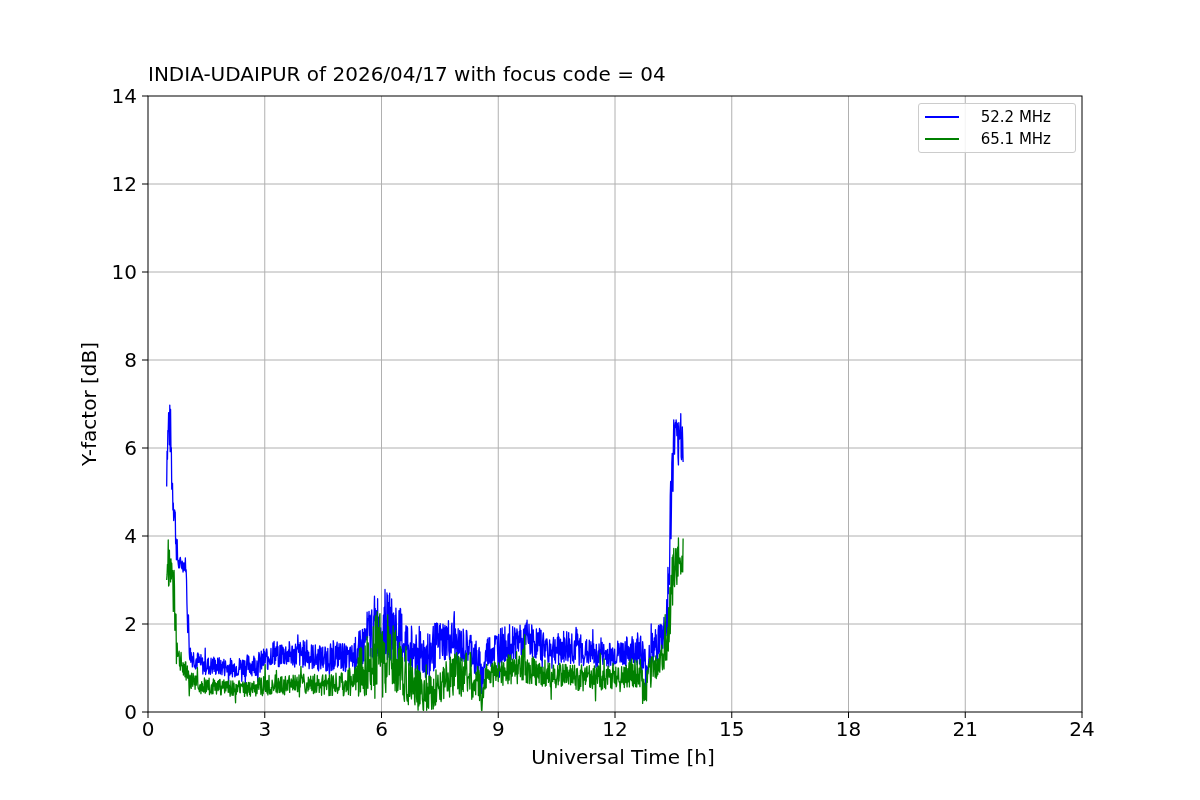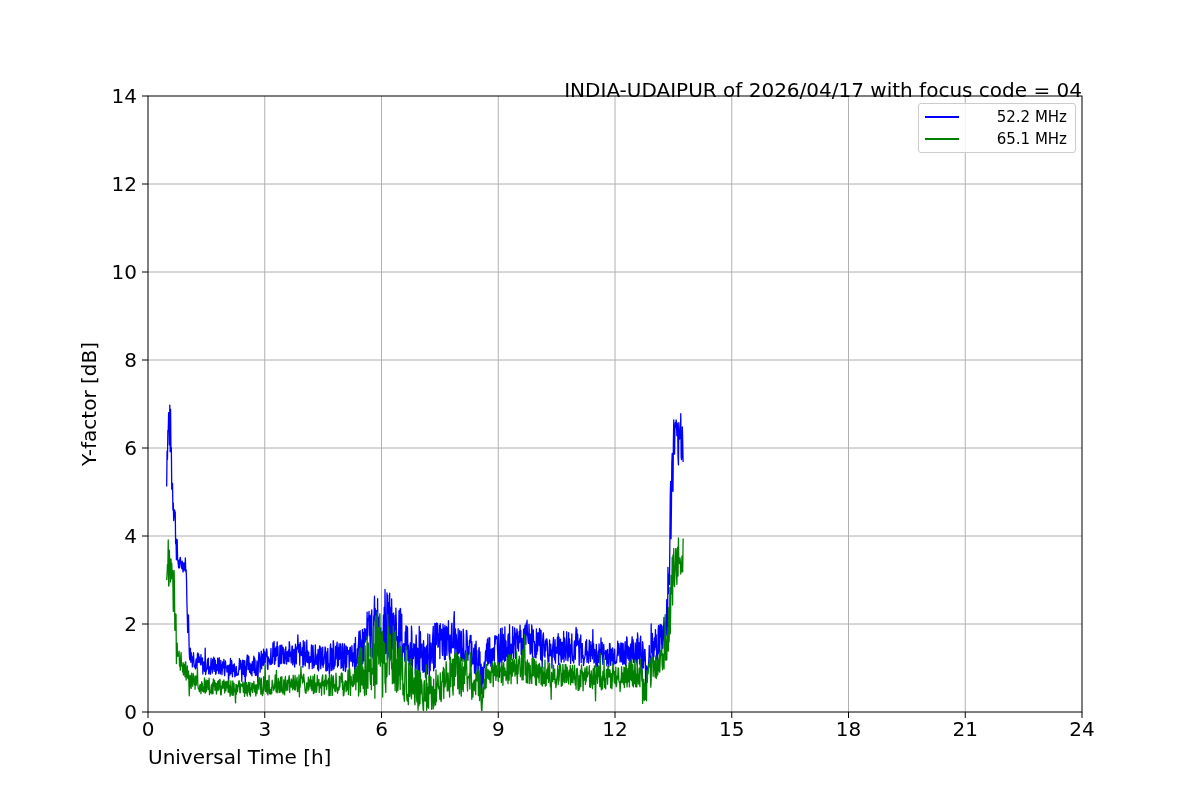--- a/index.html
+++ b/index.html
@@ -5,43 +5,43 @@
   html,body{margin:0;padding:0;}
   body{
     width:1200px;height:800px;position:relative;overflow:hidden;
     background:#ffffff;
     font-family:"DejaVu Sans", "Liberation Sans", sans-serif;
     color:#000;
   }
   .fig{position:absolute;left:0;top:0;width:1200px;height:800px;}
   svg{position:absolute;left:0;top:0;}
   .chart-title{
-    position:absolute;left:148px;top:78px;width:934px;
-    text-align:right;font-size:20px;line-height:24px;color:#000;
+    position:absolute;left:148px;top:62px;width:934px;
+    text-align:left;font-size:20px;line-height:24px;color:#000;
     white-space:nowrap;
   }
   .x-label{
-    position:absolute;left:148px;top:744px;width:934px;
-    font-size:20px;line-height:26px;color:#000;
+    position:absolute;left:156px;top:744px;width:934px;
+    text-align:center;font-size:20px;line-height:26px;color:#000;
   }
   .y-label{
     position:absolute;left:89px;top:404px;width:0;height:0;
     font-size:20px;color:#000;white-space:nowrap;
   }
   .y-label > span{
     display:inline-block;transform:translate(-50%,-50%) rotate(-90deg);
     transform-origin:center center;
   }
   .legend{
     position:absolute;left:918px;top:103px;width:158px;height:50px;
     background:rgba(255,255,255,0.85);
     border:1px solid #cccccc;border-radius:3px;
     box-sizing:border-box;
     display:flex;flex-direction:column;justify-content:space-evenly;
-    padding:2px 8px 2px 6px;
+    padding:2px 24px 2px 6px;
   }
   .legend-row{display:flex;align-items:center;height:22px;}
   .legend-line{width:34px;height:0;border-top-width:2.5px;border-top-style:solid;flex:none;}
   .legend-text{flex:1;text-align:right;font-size:15px;line-height:15px;color:#000;}
 </style>
 </head>
 <body>
 
 <div class="fig">
   <svg id="chart-svg" width="1200" height="800" viewBox="0 0 1200 800">

